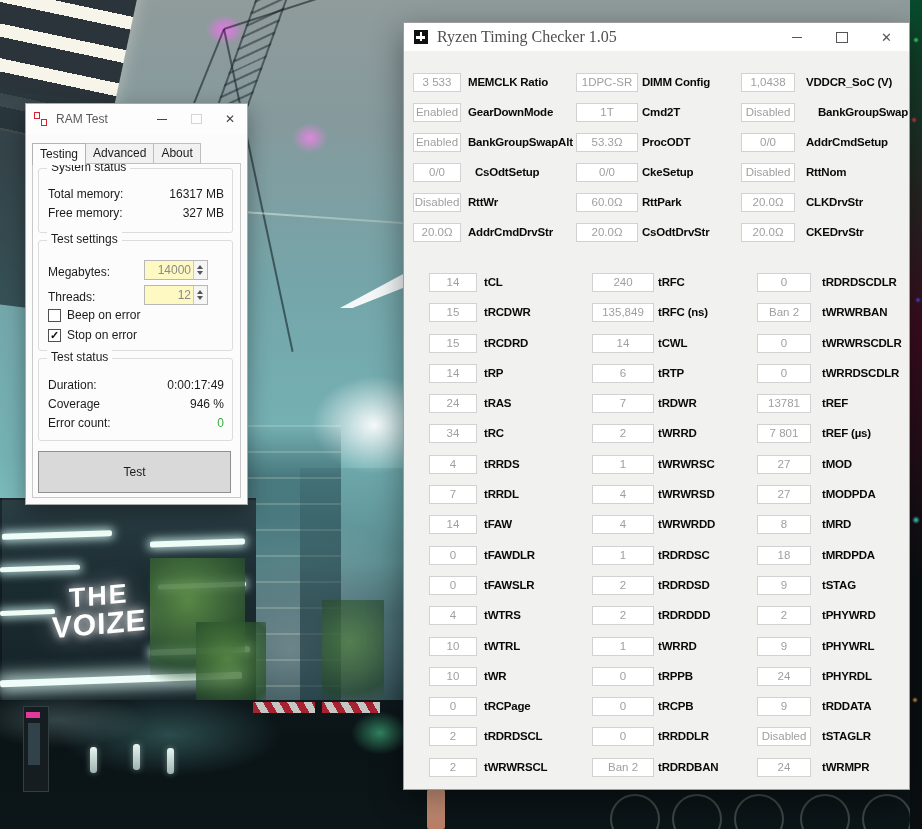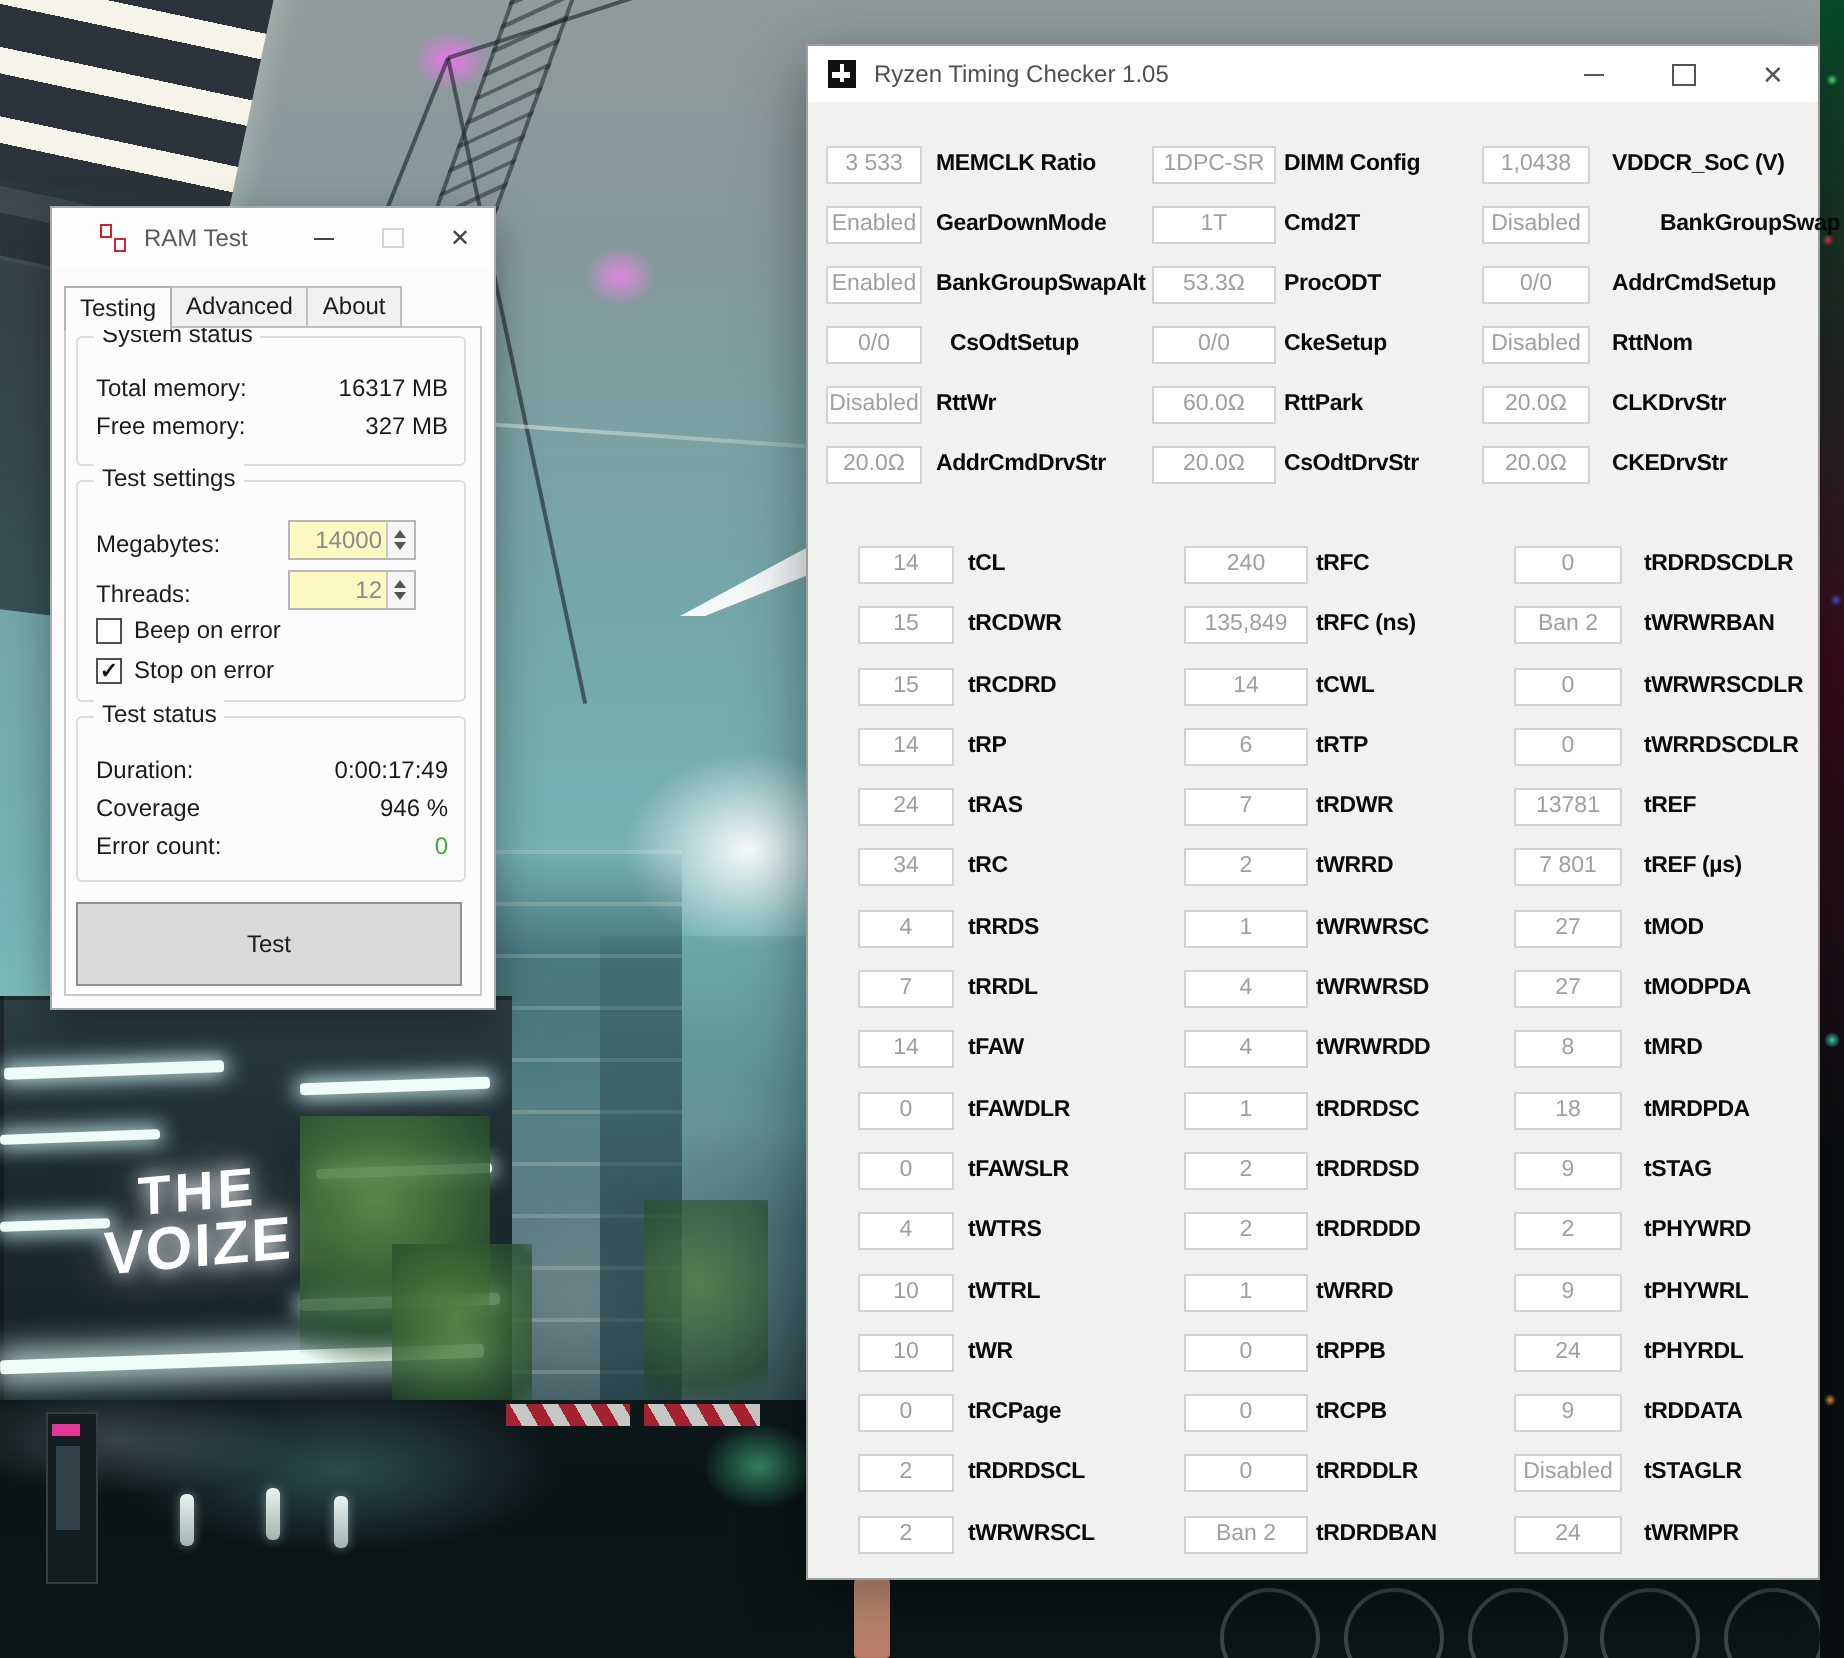--- a/index.html
+++ b/index.html
@@ -109,21 +109,21 @@
       radial-gradient(4px 4px at 6px 520px,#45e9d2,transparent),
       radial-gradient(3px 3px at 5px 700px,#f2a43a,transparent),
       linear-gradient(160deg, rgba(0,255,120,0.25), rgba(255,0,80,0.2) 40%, rgba(0,0,0,0) 70%),
       #0a0f12;}
 
   
   #win-ram{position:absolute;left:25px;top:103px;width:221px;height:400px;z-index:20;
     background:#fbfbfb;border:1px solid #a9a9a9;box-shadow:0 8px 20px rgba(0,0,0,0.35);
     font-size:12px;color:#1b1b1b;}
   .titlebar{display:flex;align-items:center;}
-  #ram-titlebar{height:30px;background:#fdfdfd;padding-left:16px;}
+  #ram-titlebar{height:30px;background:#fdfdfd;}
   #ram-icon{position:relative;width:14px;height:14px;margin-left:8px;flex:0 0 auto;}
   #ram-icon::before,#ram-icon::after{content:"";position:absolute;border:1.5px solid #d4232e;width:4px;height:5px;}
   #ram-icon::before{left:0;top:0;}
   #ram-icon::after{left:7px;top:7px;}
   #ram-title{margin-left:8px;color:#5a5a5a;}
   .capbtns{margin-left:auto;display:flex;height:100%;}
   .capbtn{width:34px;display:flex;align-items:center;justify-content:center;}
   .glyph-min{width:10px;height:1px;background:#444;}
   .glyph-max{width:9px;height:8px;border:1px solid #444;}
   .glyph-max.disabled{border-color:#d4d4d4;}
@@ -157,21 +157,21 @@
   #stop-btn{position:absolute;left:5px;width:193px;top:287px;height:42px;background:#d9d9d9;
     border:1px solid #8f8f8f;display:flex;align-items:center;justify-content:center;color:#1a1a1a;box-sizing:border-box;}
 
   
   #win-rtc{position:absolute;left:403px;top:22px;width:505px;height:766px;z-index:15;
     background:#f1f1f0;border:1px solid rgba(0,0,0,0.35);box-shadow:0 10px 30px rgba(0,0,0,0.4);}
   #rtc-titlebar{height:28px;background:#fff;}
   #rtc-icon{position:relative;width:14px;height:14px;margin-left:10px;background:#111;flex:0 0 auto;}
   #rtc-icon::before{content:"";position:absolute;left:2px;top:6px;width:9px;height:2.5px;background:#fff;}
   #rtc-icon::after{content:"";position:absolute;left:5.5px;top:2px;width:2.5px;height:9px;background:#fff;}
-  #rtc-title{margin-left:9px;color:#4f4f4f;font-size:12px;}
+  #rtc-title{margin-left:9px;color:#4f4f4f;font-size:16px;font-family:Liberation Serif, serif;}
   #win-rtc .capbtn{width:45px;}
   #win-rtc .glyph-min{background:#555;}
   #win-rtc .glyph-max{border-color:#555;width:10px;height:9px;}
   #win-rtc .glyph-close{color:#555;font-size:13px;}
   #rtc-config{position:absolute;left:0;top:45px;width:100%;}
   #rtc-timings{position:absolute;left:16px;top:245px;width:100%;}
   .rtc-row{position:relative;}
   .rtc-box{position:absolute;top:5px;height:17px;background:#fff;border:1px solid #d2d2d2;
     color:#9f9f9f;font-size:11.5px;line-height:17px;text-align:center;white-space:nowrap;overflow:hidden;}
   .rtc-label{position:absolute;top:7px;font-size:11.5px;font-weight:bold;color:#0a0a0a;
@@ -333,21 +333,21 @@
         <div class="rtc-label" style="left: 238px;">DIMM Config</div>
         <div class="rtc-box" style="left: 337px; width: 52px;">1,0438</div>
         <div class="rtc-label" style="left: 402px;">VDDCR_SoC (V)</div>
       </div>
       <div class="rtc-row" style="height: 30px;">
         <div class="rtc-box" style="left: 9px; width: 46px;">Enabled</div>
         <div class="rtc-label" style="left: 64px;">GearDownMode</div>
         <div class="rtc-box" style="left: 172px; width: 60px;">1T</div>
         <div class="rtc-label" style="left: 238px;">Cmd2T</div>
         <div class="rtc-box" style="left: 337px; width: 52px;">Disabled</div>
-        <div class="rtc-label" style="left: 414px; padding-left: 12px;">BankGroupSwap</div>
+        <div class="rtc-label" style="left: 402px; padding-left: 12px;">BankGroupSwap</div>
       </div>
       <div class="rtc-row" style="height: 30px;">
         <div class="rtc-box" style="left: 9px; width: 46px;">Enabled</div>
         <div class="rtc-label" style="left: 64px;">BankGroupSwapAlt</div>
         <div class="rtc-box" style="left: 172px; width: 60px;">53.3Ω</div>
         <div class="rtc-label" style="left: 238px;">ProcODT</div>
         <div class="rtc-box" style="left: 337px; width: 52px;">0/0</div>
         <div class="rtc-label" style="left: 402px;">AddrCmdSetup</div>
       </div>
       <div class="rtc-row" style="height: 30px;">

